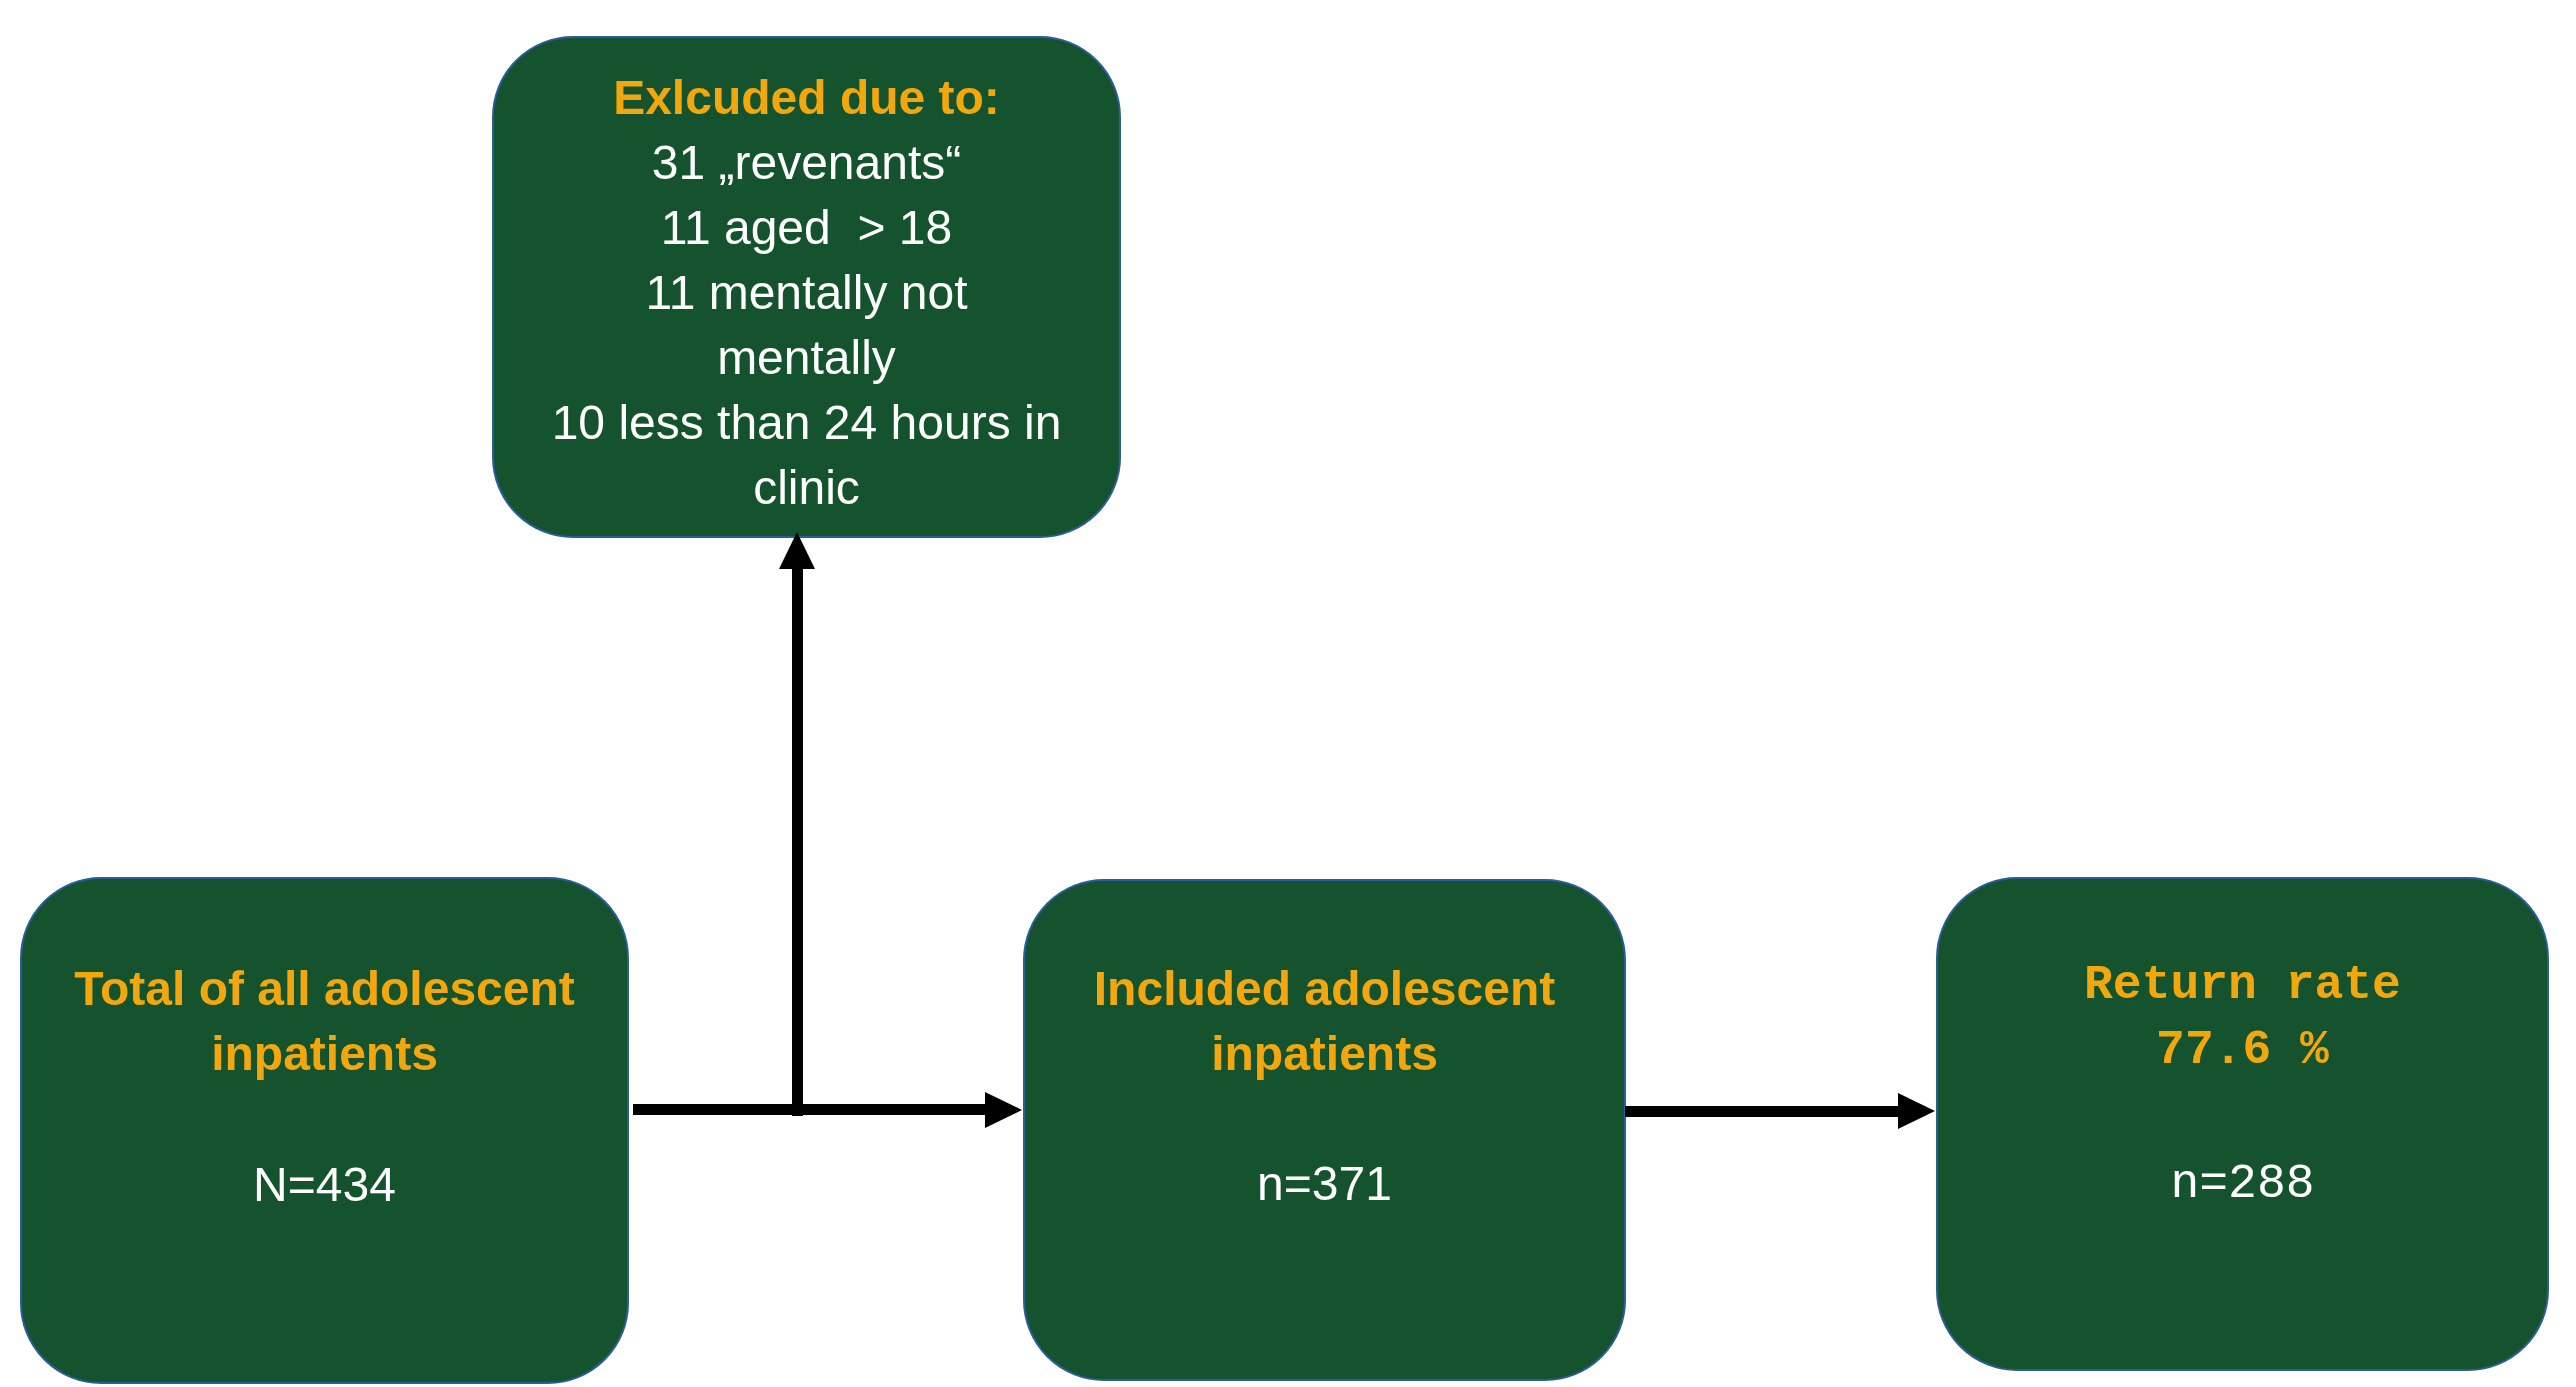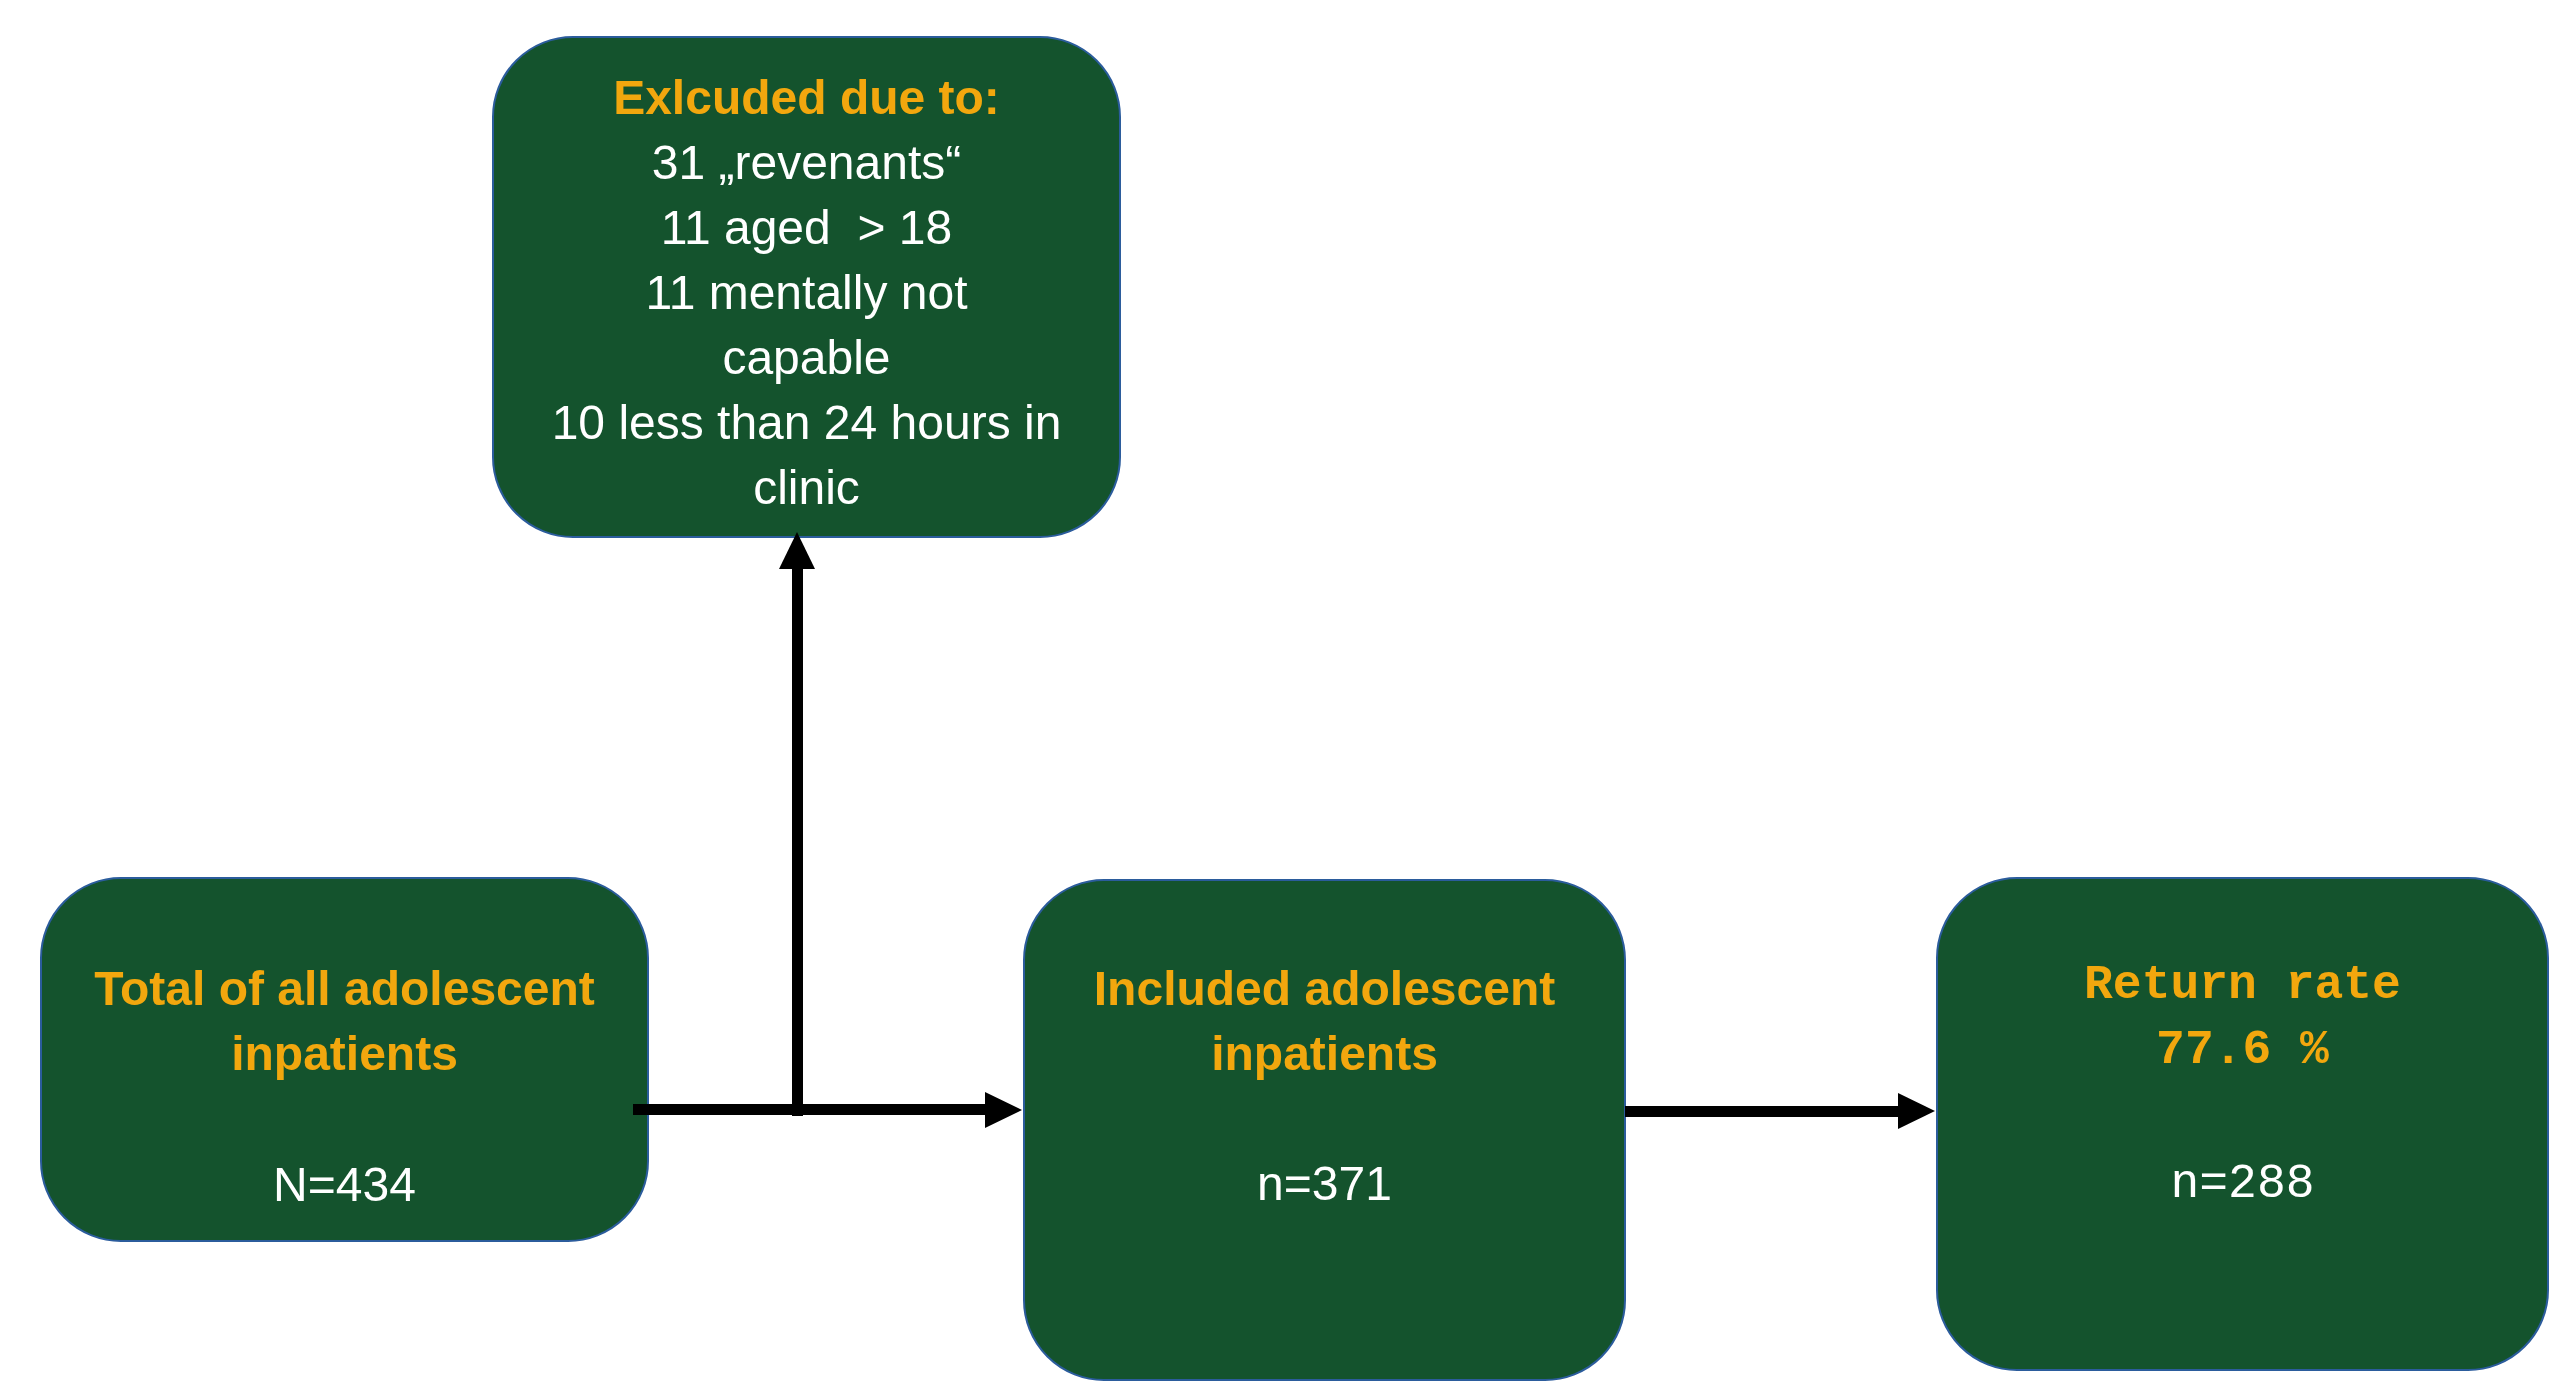--- a/index.html
+++ b/index.html
@@ -22,21 +22,21 @@
     background: #14532d;
     border: 2.4px solid #2b5c9c;
     border-radius: 81px;
     box-sizing: border-box;
     display: flex;
     flex-direction: column;
     align-items: center;
     text-align: center;
   }
   .box-excluded   { left: 492px;  top: 36px;   width: 629px; height: 502px; padding-top: 27px; }
-  .box-total      { left: 40px;   top: 877px; width: 609px; height: 365px; }
+  .box-total      { left: 20px;   top: 877px; width: 609px; height: 507px; }
   .box-included   { left: 1023px; top: 879px; width: 603px; height: 502px; }
   .box-return     { left: 1936px; top: 877px; width: 613px; height: 494px; font-family: Liberation Mono, monospace; }
 
   .txt {
     white-space: pre-wrap;
     line-height: 65px;
     font-size: 48px;
   }
   .accent {
     color: #f2a70e;
@@ -87,21 +87,21 @@
 </head>
 <body>
 
 <div class="canvas">
 
   <div class="box box-excluded">
     <div class="txt accent">Exlcuded due to:</div>
     <div class="txt body-text">31 „revenants“</div>
     <div class="txt body-text">11 aged  &gt; 18</div>
     <div class="txt body-text">11 mentally not</div>
-    <div class="txt body-text">capable</div>
+    <div class="txt body-text">mentally</div>
     <div class="txt body-text">10 less than 24 hours in</div>
     <div class="txt body-text">clinic</div>
   </div>
 
   <div class="box box-total">
     <div class="title-block">
       <div class="txt accent">Total of all adolescent</div>
       <div class="txt accent">inpatients</div>
     </div>
     <div class="value-block">

